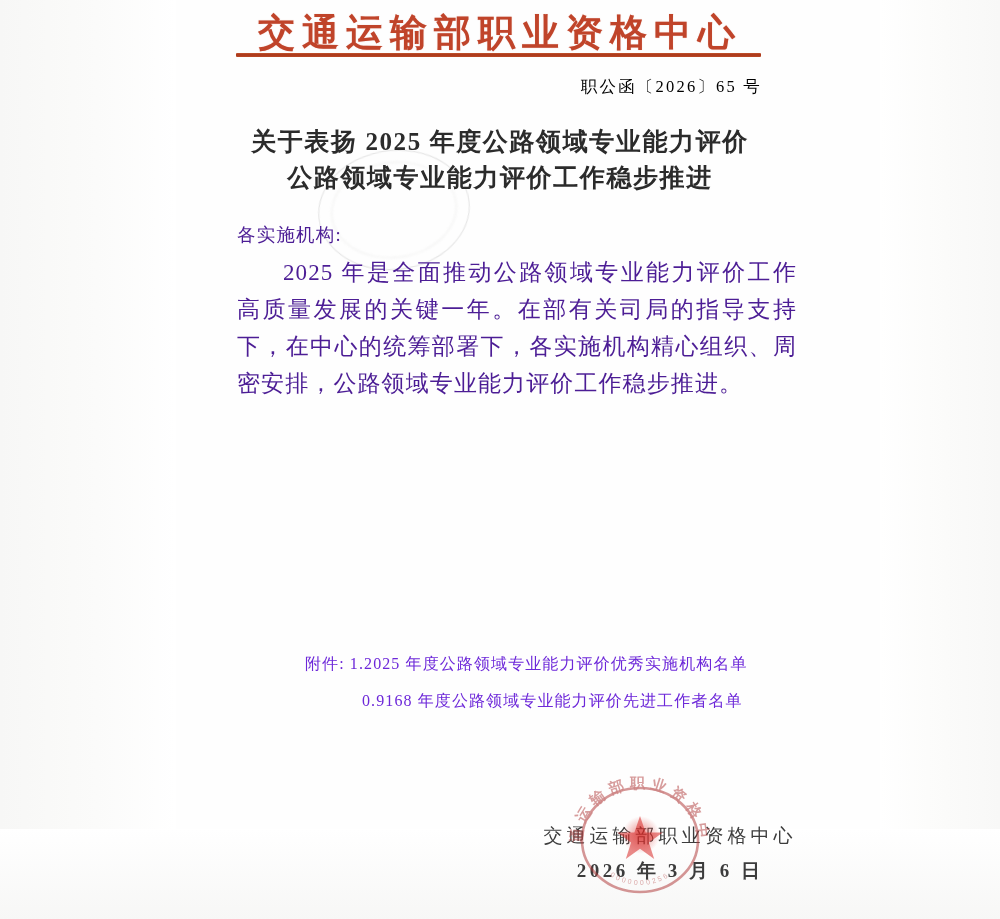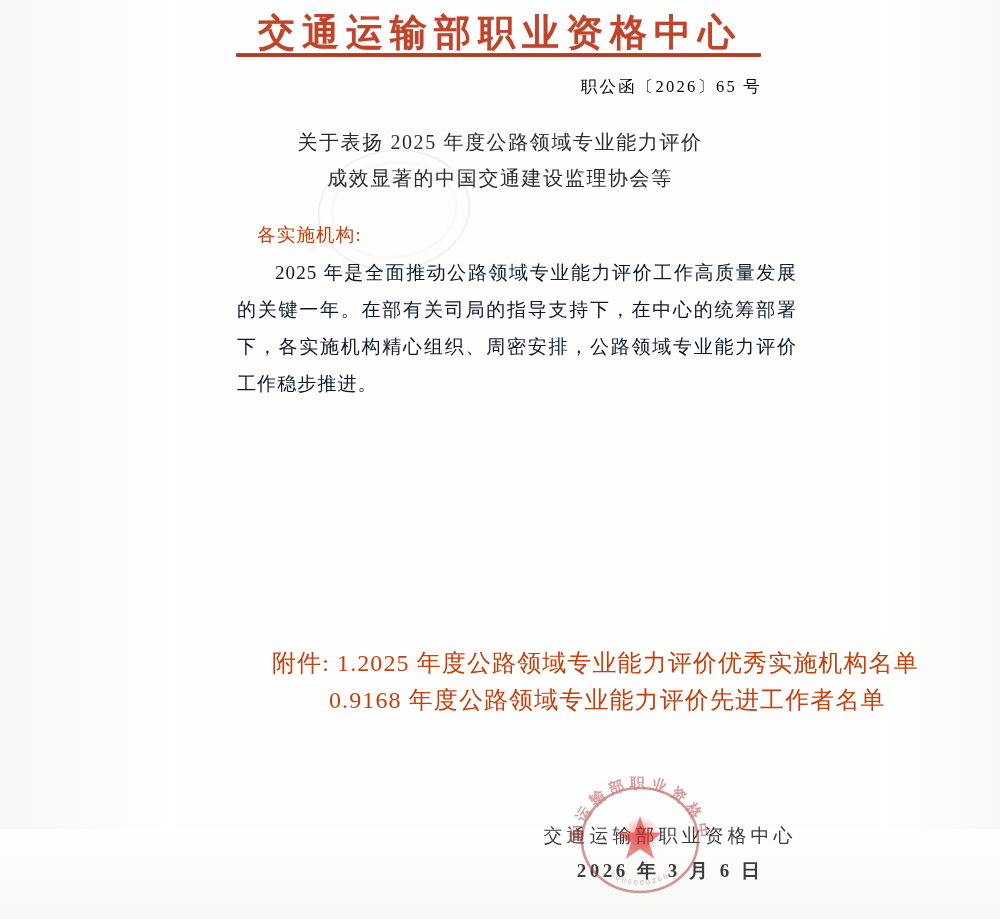--- a/index.html
+++ b/index.html
@@ -97,64 +97,64 @@
   }
 
   
   .doc-title {
     position: absolute;
     left: 0; top: 124px;
     width: 1000px;
     text-align: center;
   }
   .doc-title-line {
-    font-weight: 400;
-    font-size: 20px;
+    font-weight: 700;
+    font-size: 25px;
     line-height: 36px;
     letter-spacing: 1.6px;
     color: #2b2b2b;
     white-space: nowrap;
   }
 
   
   .body-block {
     position: absolute;
     left: 237px; top: 217px;
     width: 560px;
   }
   .salutation {
     font-size: 18.5px;
     line-height: 37px;
     letter-spacing: 1.2px;
-    color: #c2410c;
-    margin-left: 20px;
+    color: #4c1d95;
   }
   .para {
-    font-size: 19px;
+    font-size: 23px;
     line-height: 37px;
     letter-spacing: 1.1px;
-    color: #0f172a;
+    color: #4c1d95;
     text-align: justify;
     text-justify: inter-character;
     text-indent: 2em;
     margin: 0;
   }
 
   
   .attach-block {
     position: absolute;
     left: 272px; top: 645px;
     width: 540px;
   }
   .attach-line {
-    font-size: 24px;
+    font-size: 16px;
     line-height: 37px;
     letter-spacing: 1.1px;
-    color: #c2410c;
-    white-space: nowrap;
+    color: #6d28d9;
+    white-space: nowrap;
+    margin-left: 33px;
   }
   .attach-line.indented { padding-left: 57px; }
 
   
   .sign-block {
     position: absolute;
     left: 480px; top: 823px;
     width: 380px;
     text-align: center;
   }
@@ -202,21 +202,21 @@
 
   <div class="masthead">
     <div class="masthead-title">交通运输部职业资格中心</div>
   </div>
   <div class="masthead-rule"></div>
 
   <div class="doc-number">职公函〔2026〕65 号</div>
 
   <div class="doc-title">
     <div class="doc-title-line">关于表扬 2025 年度公路领域专业能力评价</div>
-    <div class="doc-title-line">成效显著的中国交通建设监理协会等</div>
+    <div class="doc-title-line">公路领域专业能力评价工作稳步推进</div>
   </div>
 
   <div class="body-block">
     <div class="salutation">各实施机构:</div>
     <p class="para">2025 年是全面推动公路领域专业能力评价工作高质量发展的关键一年。在部有关司局的指导支持下，在中心的统筹部署下，各实施机构精心组织、周密安排，公路领域专业能力评价工作稳步推进。</p>
   </div>
 
   <div class="attach-block">
     <div class="attach-line">附件: 1.2025 年度公路领域专业能力评价优秀实施机构名单</div>
     <div class="attach-line indented">0.9168 年度公路领域专业能力评价先进工作者名单</div>

